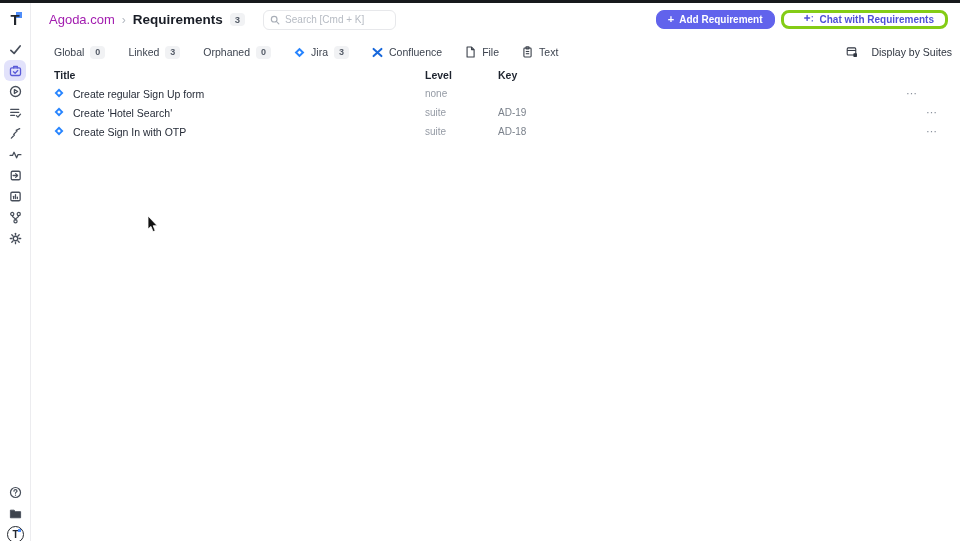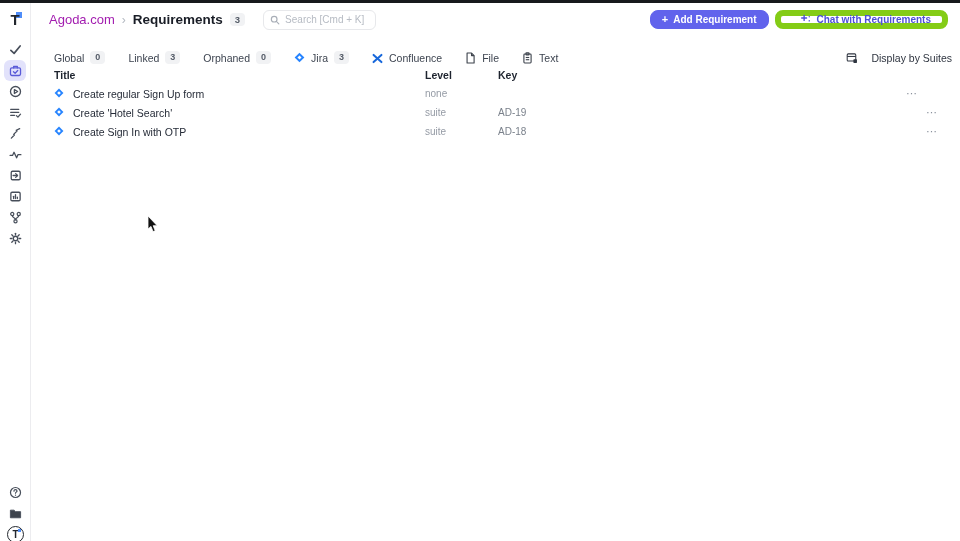--- a/index.html
+++ b/index.html
@@ -43,41 +43,41 @@
     height:33px; display:flex; align-items:center; padding-left:17px; padding-right:12px;
   }
   .crumb-project { font-size:13px; color:#a21caf; cursor:pointer; }
   .crumb-chevron { font-size:12px; color:#b4bac2; margin:0 7px; }
   .crumb-page { font-size:13.5px; font-weight:bold; color:#191d26; }
   .count-badge {
     display:inline-block; background:#f1f2f4; color:#555c68; font-size:9.5px; font-weight:600;
     border-radius:4px; padding:2px 5px; margin-left:7px; line-height:1;
   }
   .search-box {
-    margin-left:18px; width:113px; height:20px; border:1px solid #e7e8eb; border-radius:6px;
+    margin-left:18px; width:133px; height:20px; border:1px solid #e7e8eb; border-radius:6px;
     display:flex; align-items:center; padding:0 6px; gap:5px; background:#fff;
   }
   .search-box input {
     border:none; outline:none; width:100%; font-size:10px; color:#6b727d;
     font-family:"Liberation Sans", sans-serif; background:transparent;
   }
   .search-box input::placeholder { color:#b6bbc3; }
   .header-actions { margin-left:auto; display:flex; gap:6px; }
   .btn {
     height:19px; border-radius:8px; font-size:10px; font-weight:600;
     display:flex; align-items:center; gap:5px; padding:0 11px; cursor:pointer;
     font-family:"Liberation Sans", sans-serif;
   }
   .btn-primary { background:#6163ec; color:#fff; border:1px solid #6163ec; }
-  .btn-secondary { background:#fff; color:#4d4fd8; border:6px solid #84cc16;padding-left:20px; }
+  .btn-secondary { background:#fff; color:#4d4fd8; border:3px solid #84cc16;padding-left:20px; }
   .plus-glyph { font-size:11px; font-weight:600; line-height:1; }
 
   
   .filter-row {
-    height:24px; margin-top:4px; display:flex; align-items:flex-end;
+    height:24px; margin-top:4px; display:flex; align-items:center;
     padding-left:22px; padding-right:8px; gap:23px;
   }
   .filter-item { display:flex; align-items:center; gap:6px; cursor:pointer; }
   .filter-label { font-size:10.5px; color:#3d4450; font-weight:500; }
   .filter-badge {
     background:#f1f2f4; color:#555c68; font-size:9px; font-weight:600;
     border-radius:4px; padding:2px 5px; line-height:1;
   }
   .display-toggle { margin-left:auto; display:flex; align-items:center; gap:13px; cursor:pointer; }
   .display-toggle span { font-size:10.5px; color:#2f3540; }

